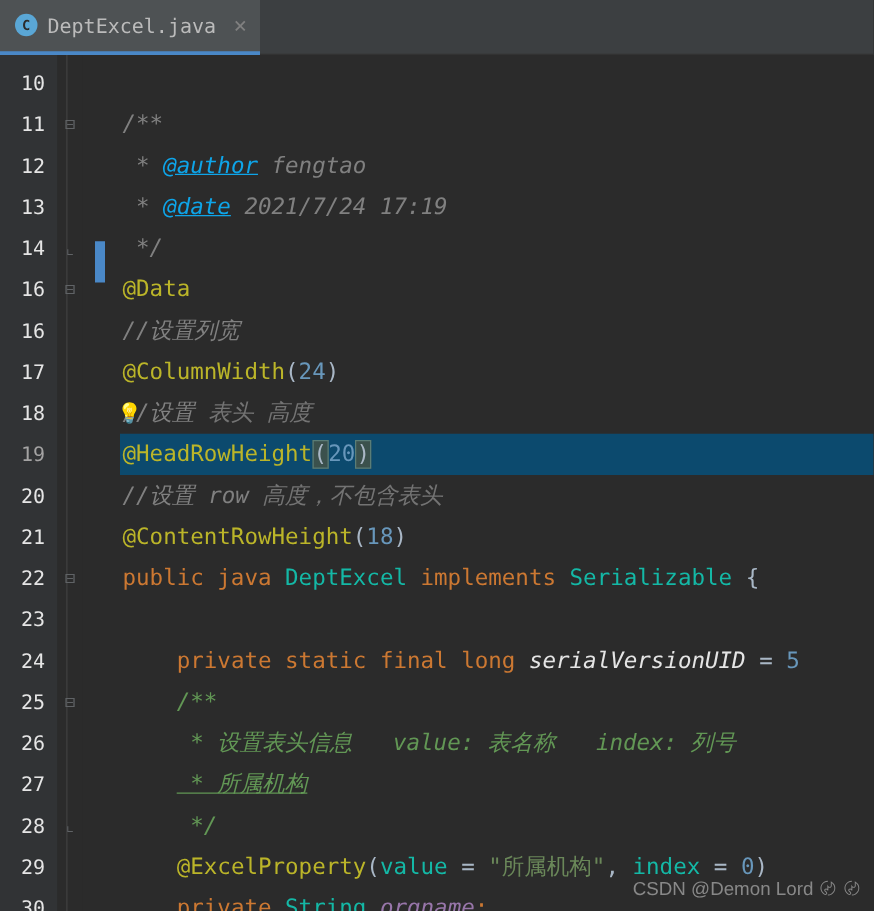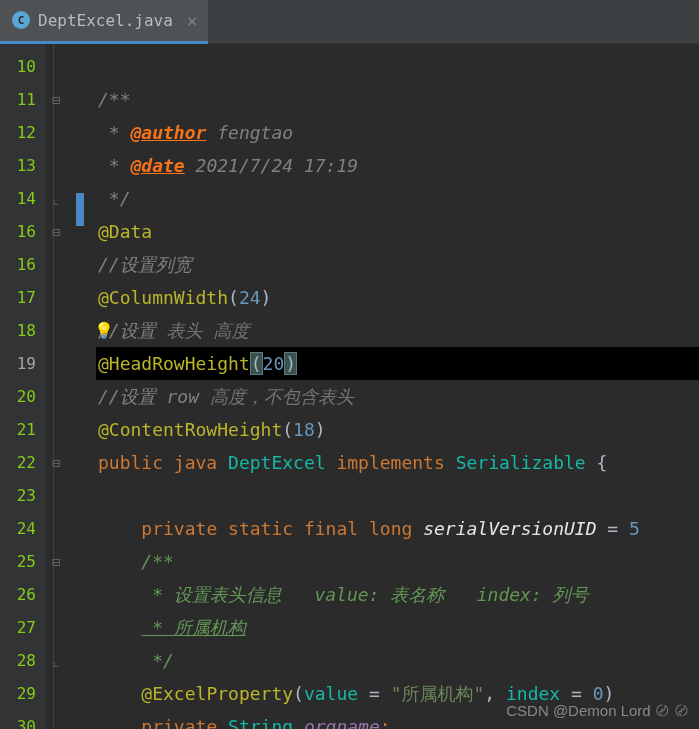--- a/index.html
+++ b/index.html
@@ -64,21 +64,21 @@
     .gutter-numbers {
       width: 46px;
       background: #313335;
       text-align: right;
       padding-top: 6px;
       flex-shrink: 0;
     }
     .line-num {
       height: 33px;
       line-height: 33px;
-      color: #84cc16;
+      color: #e5e5e5;
       font-size: 16px;
       padding-right: 10px;
     }
     .line-num.active {
       color: #a4a3a3;
     }
     .gutter-fold {
       width: 20px;
       background: #2b2b2b;
       padding-top: 6px;
@@ -116,24 +116,24 @@
       overflow: hidden;
     }
     .code-line {
       height: 33px;
       line-height: 33px;
       white-space: pre;
       padding-left: 2px;
       position: relative;
     }
     .code-line.current {
-      background: #000000;
+      background: #0c4a6e;
     }
     .c-comment { color: #808080; font-style: italic; }
-    .c-doctag { color: #f97316; font-style: italic; font-weight: bold; text-decoration: underline; }
+    .c-doctag { color: #0ea5e9; font-style: italic; font-weight: normal; text-decoration: underline; }
     .c-annotation { color: #bbb529; }
     .c-keyword { color: #cc7832; }
     .c-class { color: #14b8a6; }
     .c-number { color: #6897bb; }
     .c-string { color: #6a8759; }
     .c-field { color: #e5e5e5; font-style: italic; }
     .c-paren { color: #a9b7c6; }
     .c-brace { color: #a9b7c6; }
     .c-operator { color: #a9b7c6; }
     .c-paren-hl { background: #3b514d; border: 1px solid #5a7d77; }

